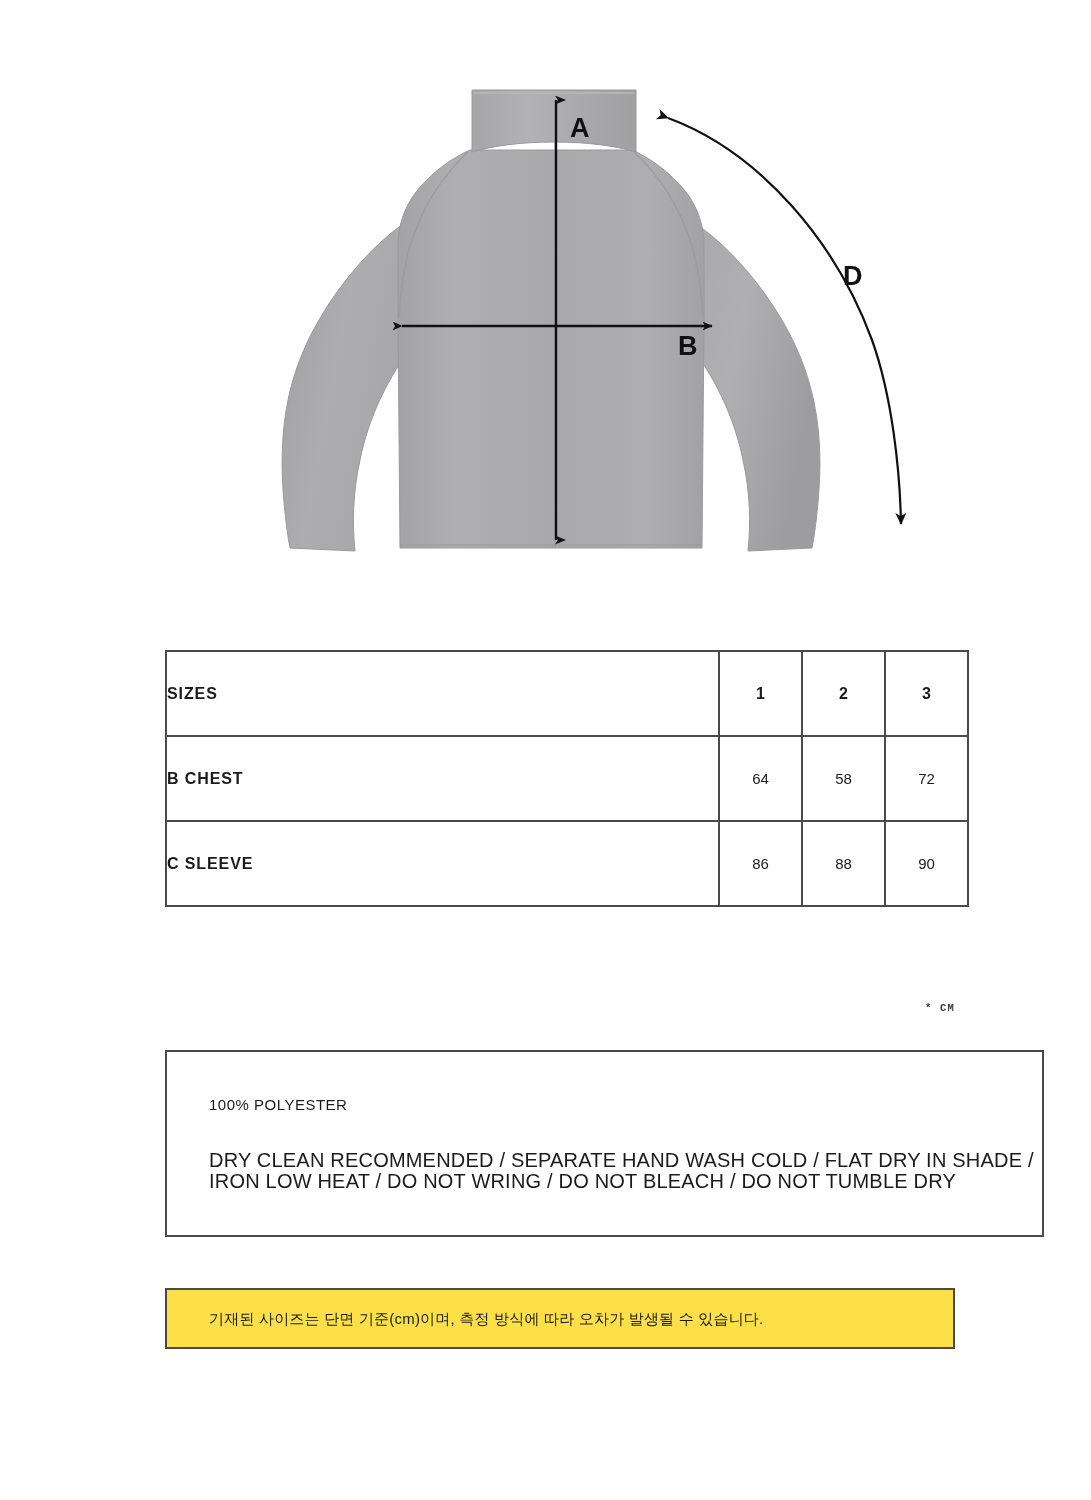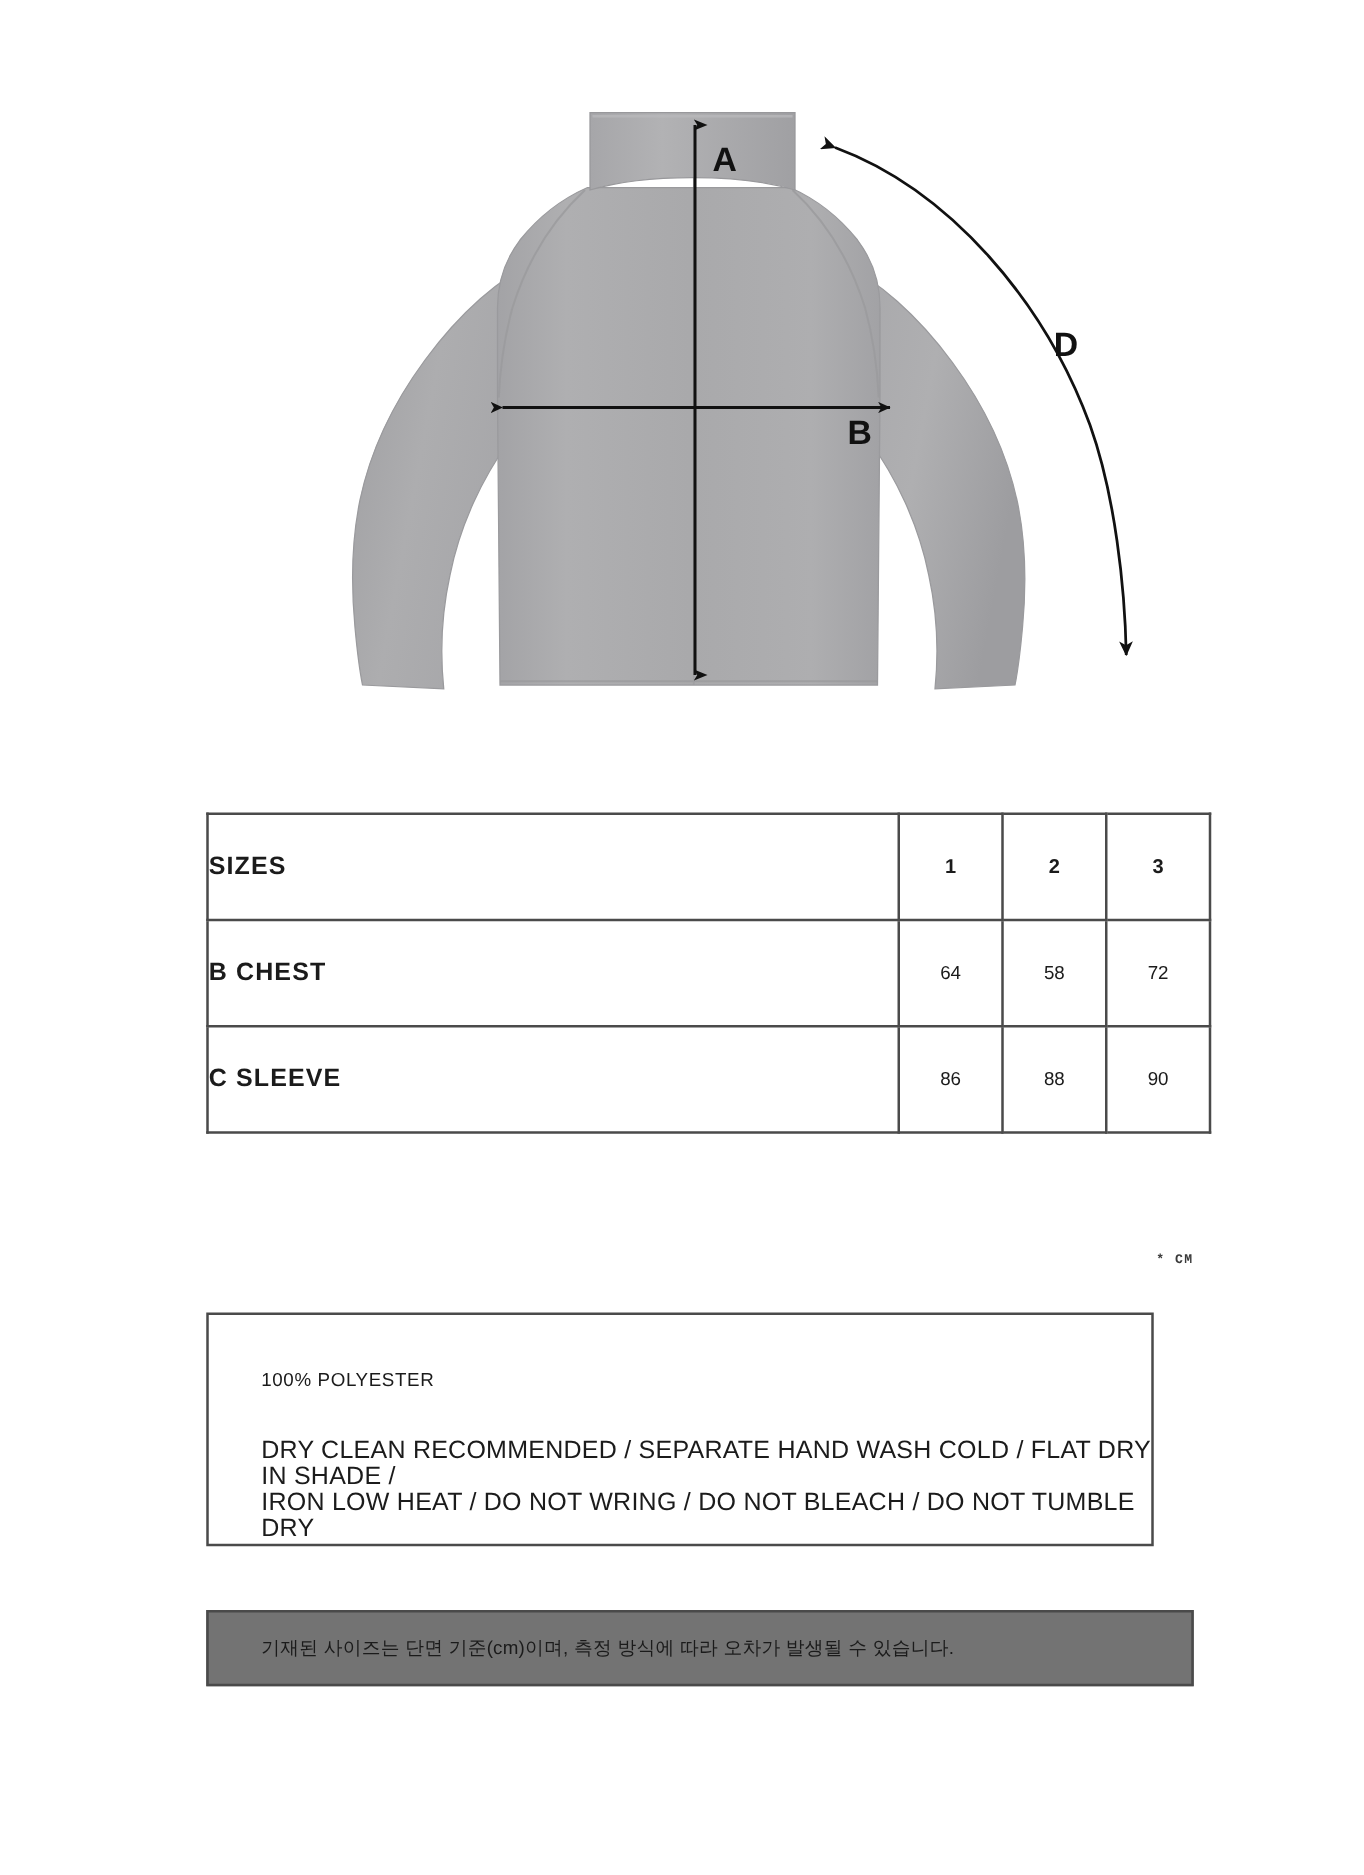--- a/index.html
+++ b/index.html
@@ -51,21 +51,21 @@
     background: #ffffff;
   }
   #size-table td {
     border: 2.2px solid #4a4a4a;
     padding: 0;
     height: 83px;
     vertical-align: middle;
     font-family: "Liberation Sans", sans-serif;
   }
   #size-table .row-label {
-    font-size: 20px;
+    font-size: 16px;
     font-weight: bold;
     letter-spacing: 0.9px;
     color: #1b1b1b;
     width: 551px;
   }
   #size-table .size-col {
     width: 81px;
     text-align: center;
     font-size: 15px;
     color: #1b1b1b;
@@ -91,21 +91,21 @@
     letter-spacing: 1.2px;
     color: #3a3a3a;
     font-family: Liberation Mono, monospace;
   }
 
   
   #care-box {
     position: absolute;
     left: 165px;
     top: 1050px;
-    width: 758px;
+    width: 879px;
     height: 187px;
     border: 2.2px solid #4a4a4a;
     background: #ffffff;
     box-sizing: border-box;
   }
   #fabric-text {
     position: absolute;
     left: 42px;
     top: 44px;
     font-size: 15px;
@@ -124,21 +124,21 @@
   }
 
   
   #notice-box {
     position: absolute;
     left: 165px;
     top: 1288px;
     width: 790px;
     height: 61px;
     border: 2.2px solid #4a4a4a;
-    background: #737373;
+    background: #fde047;
     box-sizing: border-box;
   }
   #notice-text {
     position: absolute;
     left: 42px;
     top: 50%;
     transform: translateY(-50%);
     font-size: 15px;
     letter-spacing: 0.2px;
     color: #1b1b1b;

